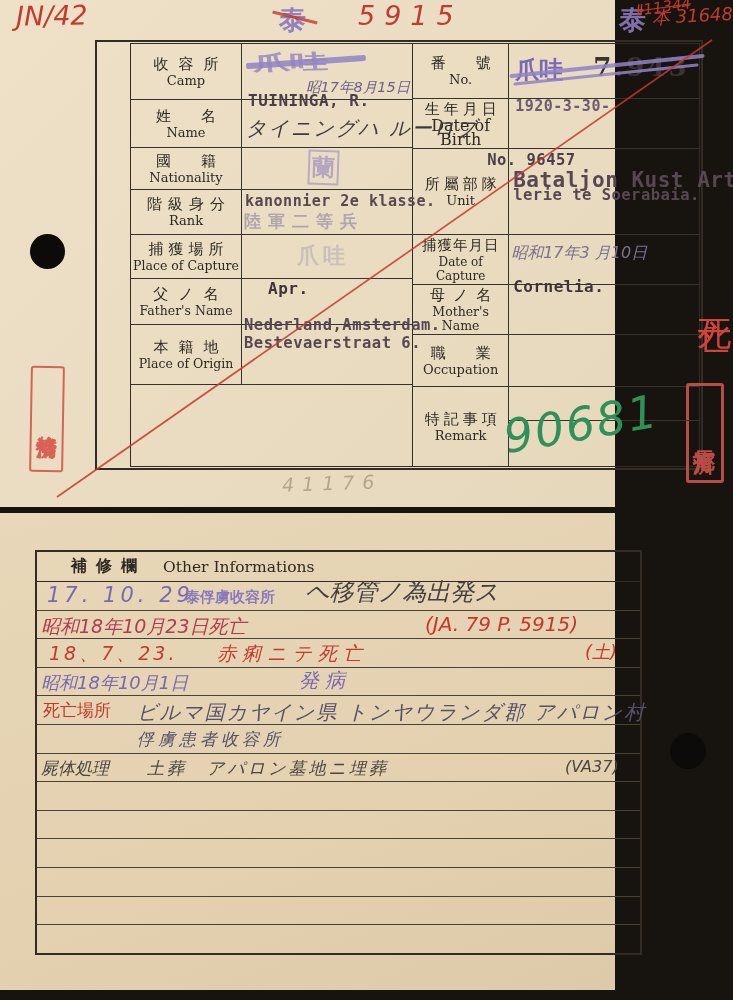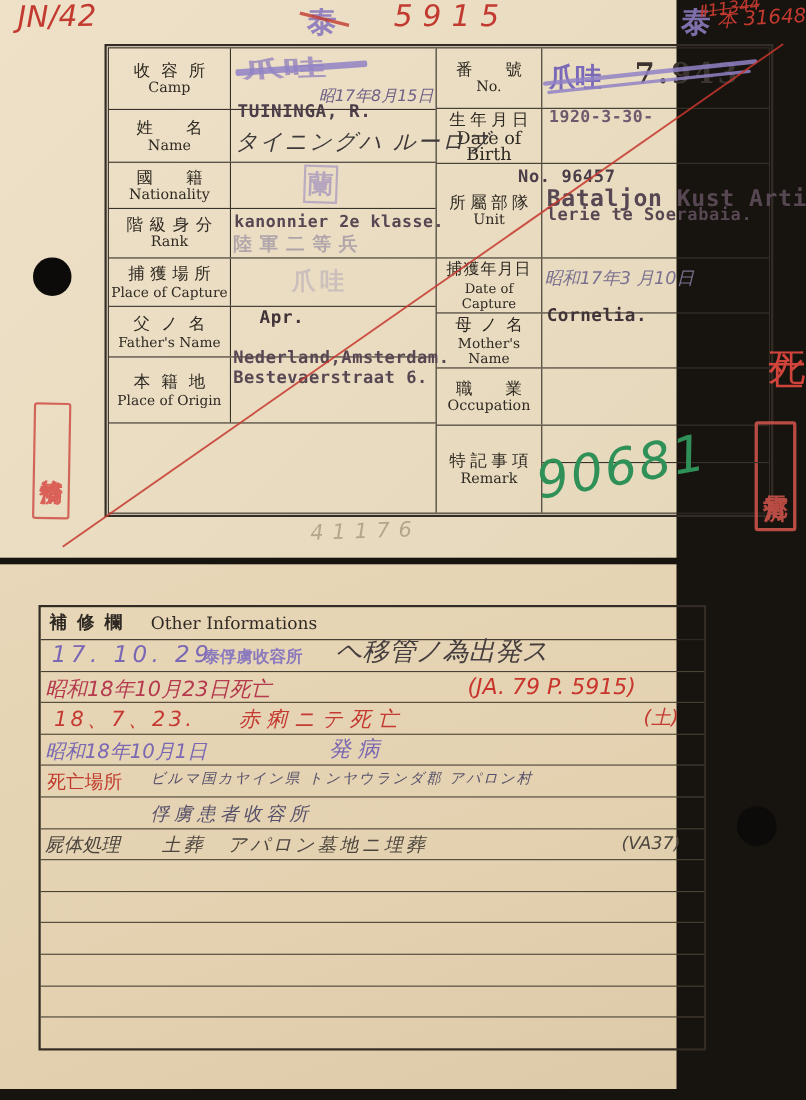--- a/index.html
+++ b/index.html
@@ -17,21 +17,21 @@
   .en   { font-family: "DejaVu Serif", serif; color: #2e2922; }
   .typed{ font-family: "DejaVu Sans Mono", monospace; font-weight: bold;
           color: #574753; letter-spacing: .5px; white-space: nowrap; }
   .hand { font-family: "DejaVu Sans", sans-serif; font-style: italic; white-space: nowrap; }
   .stampP { font-family: "DejaVu Serif", serif; font-weight: bold; color: #8a79bd; white-space: nowrap; }
   .red  { color: #c23a30; }
 
   
   .ftable { position: absolute; left: 95px; top: 40px; width: 608px; height: 430px;
             border: 2px solid #332c25; padding: 1px; }
-  .finner { border: 1px solid #332c25; height: 100%; position: relative; display: flex; }
+  .finner { border: 1px solid #332c25; height: 100%; position: relative; display: flex; margin-left: 32px; }
   .half   { display: flex; flex-direction: column; height: 100%; }
   .half-left  { width: 299px; border-right: 1px solid #332c25; }
   .half-right { width: 303px; }
   .frow { display: flex; border-bottom: 1px solid #39322b; }
   .frow.last { border-bottom: none; flex: 1; }
   .lc { flex: none; border-right: 1px solid #39322b; display: flex; flex-direction: column;
         align-items: center; justify-content: center; text-align: center; overflow: hidden; }
   .half-left  .lc { width: 111px; }
   .half-right .lc { width: 96px; }
   .lc .ja { font-size: 15px; line-height: 17px; }
@@ -41,21 +41,21 @@
 
   
   .vtext { writing-mode: vertical-rl; text-orientation: upright; white-space: nowrap; }
   .rbox { border: 3px solid #d0544c; border-radius: 3px; color: #d0544c;
           display: flex; align-items: center; justify-content: center; opacity: .88; }
 
   
   .btable { position: absolute; left: 35px; top: 37px; width: 607px; height: 405px;
             border: 2px solid #332c24; display: flex; flex-direction: column; }
   .bheader { height: 30px; border-bottom: 1.5px solid #332c24; display: flex;
-             align-items: center; padding-left: 8px; gap: 26px; }
+             align-items: center; padding-left: 34px; gap: 26px; }
   .bbody { flex: 1; display: flex; flex-direction: column; }
   .brow { flex: 1; border-bottom: 1px solid #4a4234; position: relative; overflow: visible; }
   .brow:last-child { border-bottom: none; }
   .brow span { position: absolute; }
 
   svg.diag { position: absolute; left: 0; top: 0; z-index: 5; pointer-events: none; }
 </style>
 </head>
 <body>
 
@@ -268,21 +268,21 @@
         <span class="hand" style="left:12px;top:2px;font-size:19px;color:#c43a32;letter-spacing:3px">18、7、23.</span>
         <span class="hand" style="left:180px;top:2px;font-size:19px;color:#c43a32;letter-spacing:6px">赤痢ニテ死亡</span>
         <span class="hand" style="left:548px;top:1px;font-size:18px;color:#c43a32">(土)</span>
       </div>
       <div class="brow">
         <span class="hand" style="left:4px;top:3px;font-size:18px;color:#7a68b2">昭和18年10月1日</span>
         <span class="hand" style="left:262px;top:-1px;font-size:20px;color:#7a68b2;letter-spacing:6px">発病</span>
       </div>
       <div class="brow">
         <span class="hand" style="left:6px;top:3px;font-size:17px;color:#c0392b;font-style:normal">死亡場所</span>
-        <span class="hand" style="left:100px;top:3px;font-size:13px;color:#56506a;letter-spacing:2px">ビルマ国カヤイン県 トンヤウランダ郡 アパロン村</span>
+        <span class="hand" style="left:100px;top:3px;font-size:20px;color:#56506a;letter-spacing:2px">ビルマ国カヤイン県 トンヤウランダ郡 アパロン村</span>
       </div>
       <div class="brow">
         <span class="hand" style="left:100px;top:3px;font-size:17px;color:#56506a;letter-spacing:4px">俘虜患者收容所</span>
       </div>
       <div class="brow">
         <span class="hand" style="left:4px;top:3px;font-size:17px;color:#4c463e">屍体処理</span>
         <span class="hand" style="left:110px;top:3px;font-size:17px;color:#4c463e;letter-spacing:3px">土葬　アパロン墓地ニ埋葬</span>
         <span class="hand" style="left:528px;top:3px;font-size:16px;color:#4c463e">(VA37)</span>
       </div>
       <div class="brow"></div>

